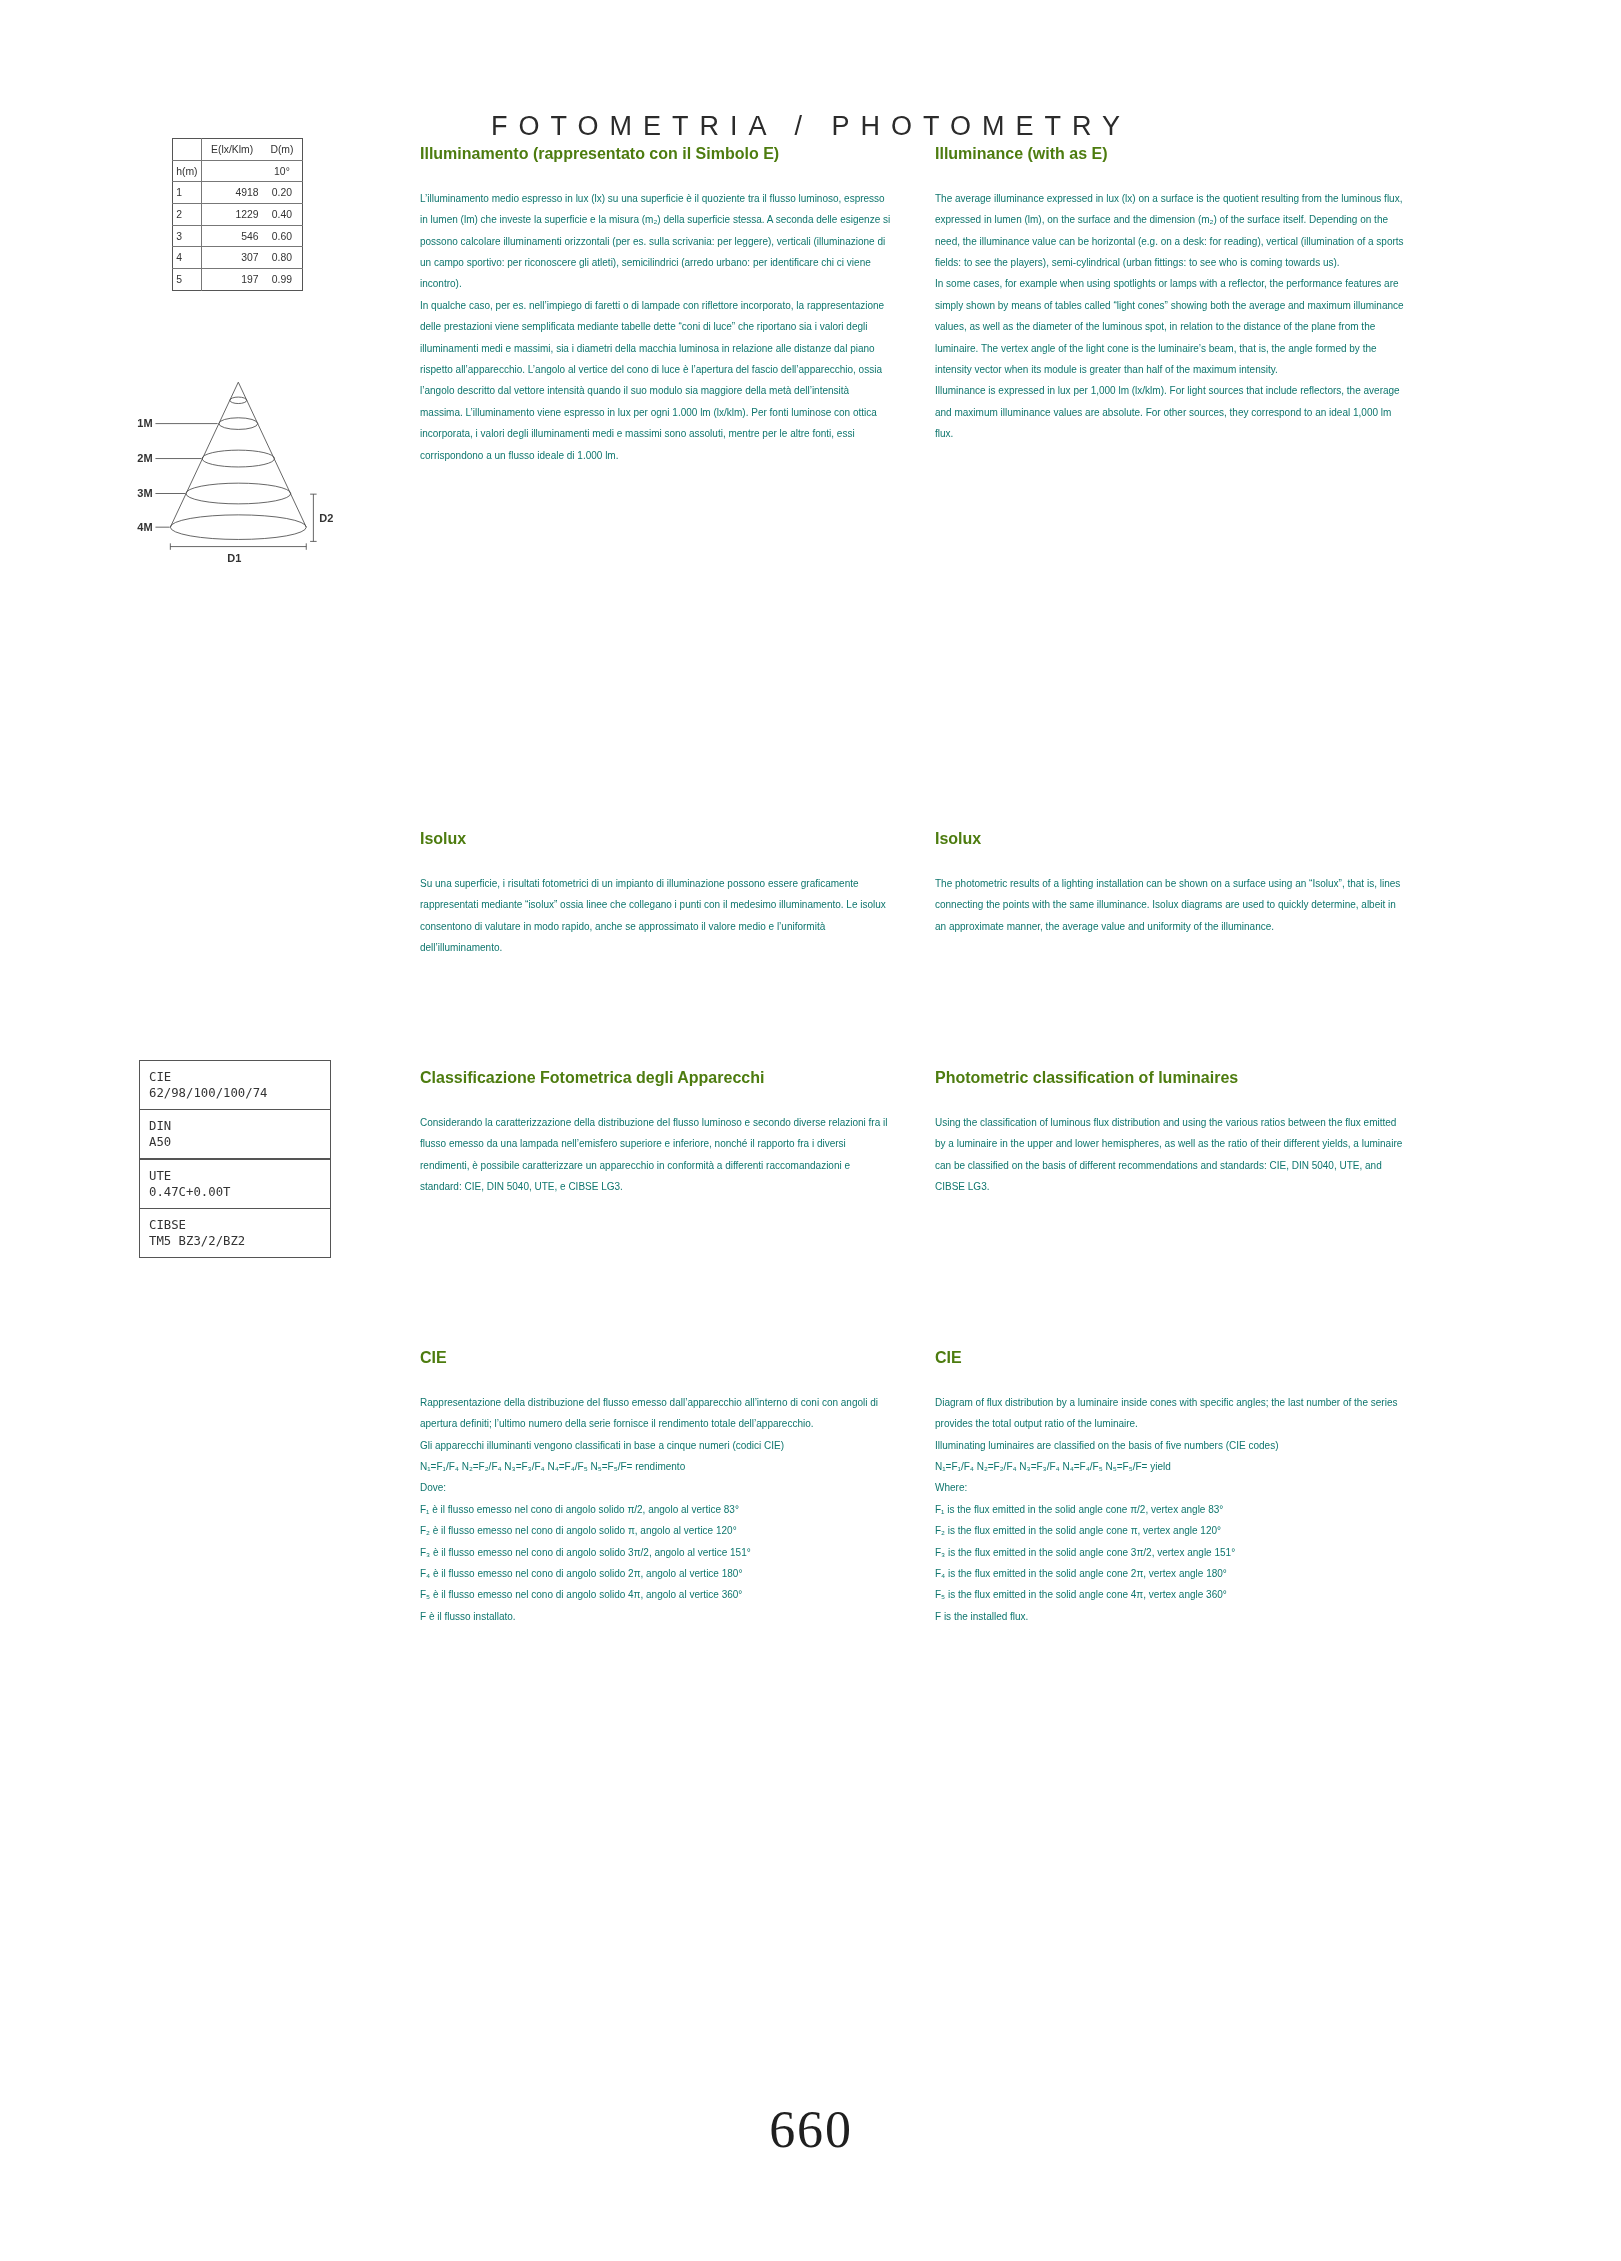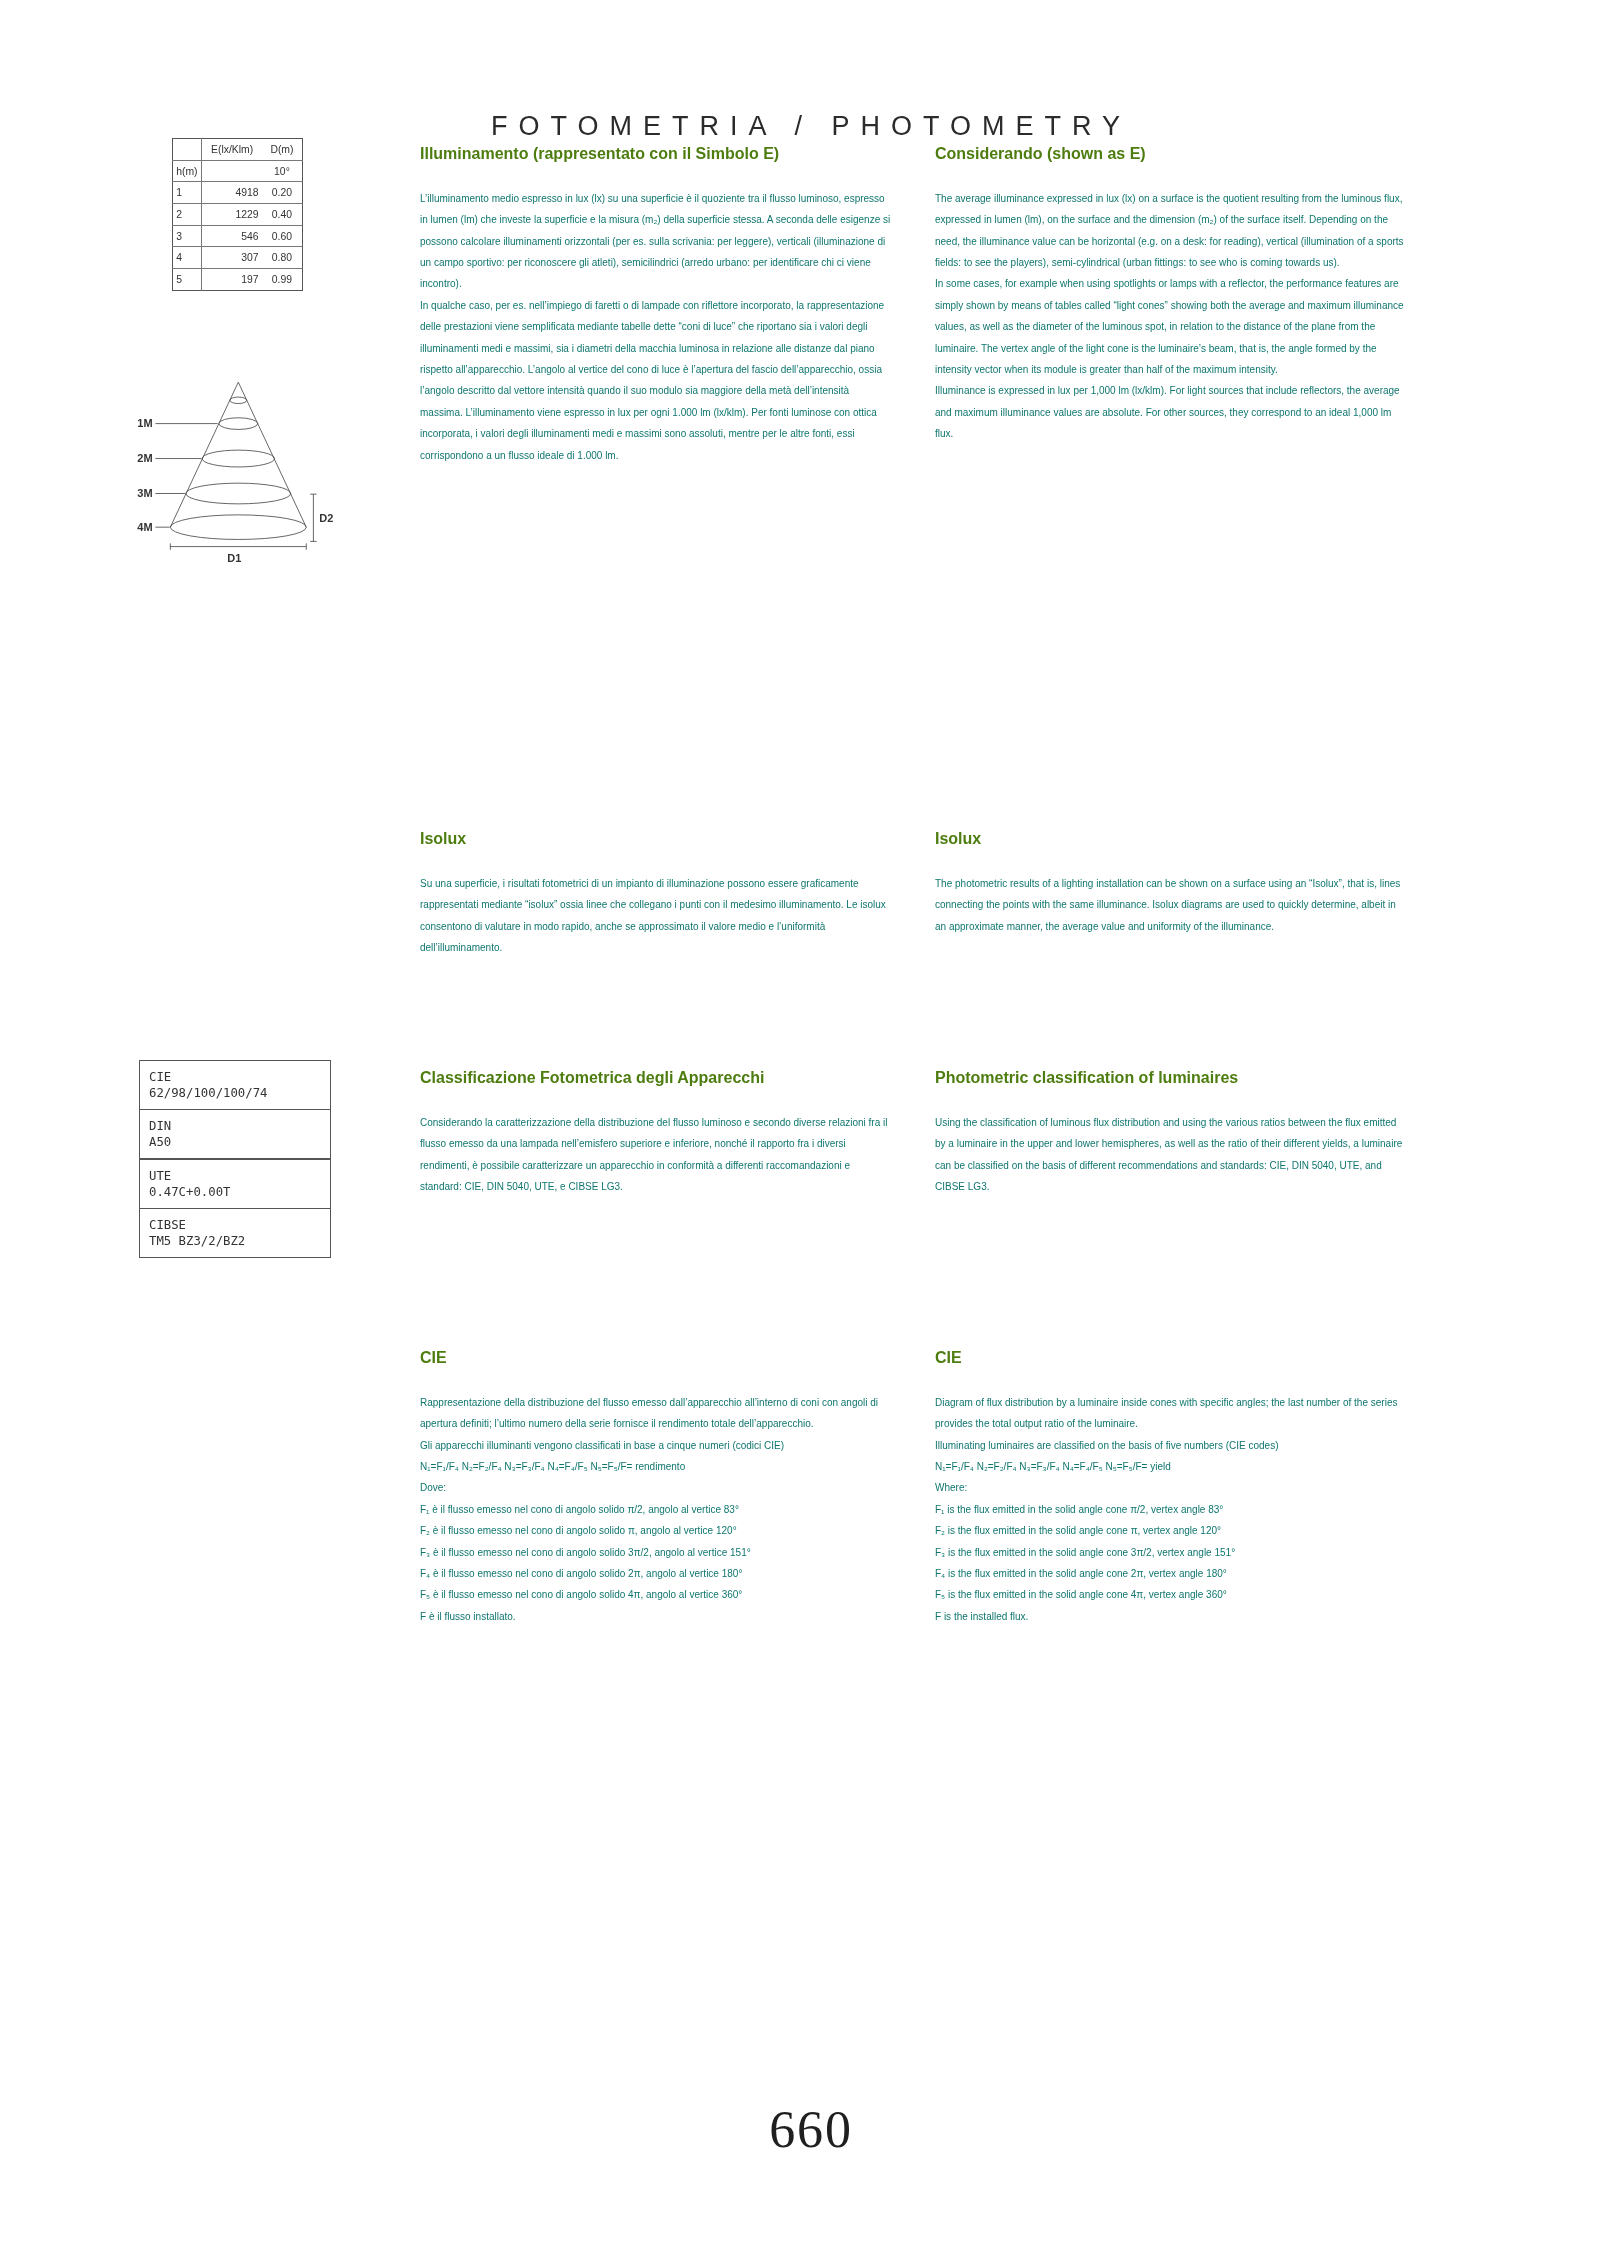--- a/index.html
+++ b/index.html
@@ -255,21 +255,21 @@
 F₂ è il flusso emesso nel cono di angolo solido π, angolo al vertice 120°
 F₃ è il flusso emesso nel cono di angolo solido 3π/2, angolo al vertice 151°
 F₄ è il flusso emesso nel cono di angolo solido 2π, angolo al vertice 180°
 F₅ è il flusso emesso nel cono di angolo solido 4π, angolo al vertice 360°
 F è il flusso installato.</div>
     </section>
   </div>
 
   <div class="col col-en">
     <section class="section sec-0">
-      <h3>Considerando (shown as E)</h3>
+      <h3>Illuminance (with as E)</h3>
       <div class="body">The average illuminance expressed in lux (lx) on a surface is the quotient resulting from the luminous flux, expressed in lumen (lm), on the surface and the dimension (m₂) of the surface itself. Depending on the need, the illuminance value can be horizontal (e.g. on a desk: for reading), vertical (illumination of a sports fields: to see the players), semi-cylindrical (urban fittings: to see who is coming towards us).
 In some cases, for example when using spotlights or lamps with a reflector, the performance features are simply shown by means of tables called “light cones” showing both the average and maximum illuminance values, as well as the diameter of the luminous spot, in relation to the distance of the plane from the luminaire. The vertex angle of the light cone is the luminaire’s beam, that is, the angle formed by the intensity vector when its module is greater than half of the maximum intensity.
 Illuminance is expressed in lux per 1,000 lm (lx/klm). For light sources that include reflectors, the average and maximum illuminance values are absolute. For other sources, they correspond to an ideal 1,000 lm flux.</div>
     </section>
     <section class="section sec-1">
       <h3>Isolux</h3>
       <div class="body">The photometric results of a lighting installation can be shown on a surface using an “Isolux”, that is, lines connecting the points with the same illuminance. Isolux diagrams are used to quickly determine, albeit in an approximate manner, the average value and uniformity of the illuminance.</div>
     </section>
     <section class="section sec-2">
       <h3>Photometric classification of luminaires</h3>

